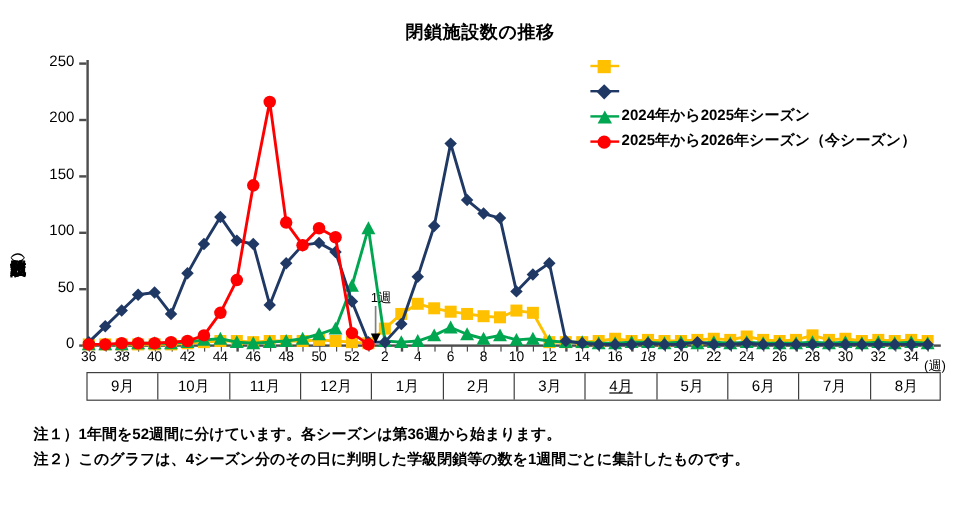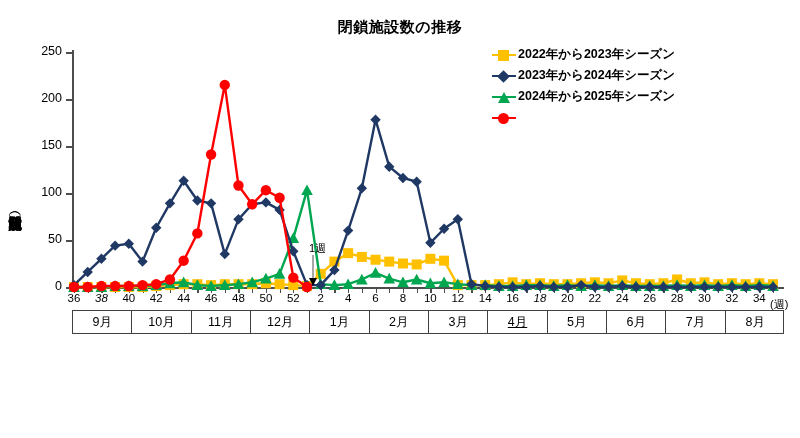--- a/index.html
+++ b/index.html
@@ -443,38 +443,41 @@
       <div class="month-cell last" style="left: 652.667px; width: 59.3333px;">8月</div>
     </div>
   <div class="week-unit">(週)</div>
 
   <div class="legend" id="legend">
       <div class="legend-row">
         <div class="legend-mark">
           <div class="lline" style="background: rgb(255, 192, 0);"></div>
           <div class="lsym sq" style="background: rgb(255, 192, 0); top: 1px;"></div>
         </div>
-        <span>2022年から2023年シーズン</span>
       </div>
       <div class="legend-row">
         <div class="legend-mark">
           <div class="lline" style="background: rgb(31, 56, 100);"></div>
           <div class="lsym dia" style="background: rgb(31, 56, 100); top: 2px; left: 7px;"></div>
         </div>
-        <span>2023年から2024年シーズン</span>
       </div>
       <div class="legend-row">
         <div class="legend-mark">
           <div class="lline" style="background: rgb(0, 166, 80);"></div>
           <div class="lsym tri" style="border-bottom: 11px solid rgb(0, 166, 80); top: 1px; left: 6px;"></div>
         </div>
         <span>2024年から2025年シーズン</span>
       </div>
       <div class="legend-row">
         <div class="legend-mark">
           <div class="lline" style="background: rgb(255, 0, 0);"></div>
           <div class="lsym cir" style="background: rgb(255, 0, 0); top: 1px;"></div>
         </div>
+        <span>2025年から2026年シーズン（今シーズン）</span>
       </div>
     </div>
 
+  <div class="notes" id="notes">
+      <div class="note-line">注１）1年間を52週間に分けています。各シーズンは第36週から始まります。</div>
+      <div class="note-line">注２）このグラフは、4シーズン分のその日に判明した学級閉鎖等の数を1週間ごとに集計したものです。</div>
+    </div>
 
 </div>
 
 </body></html>

